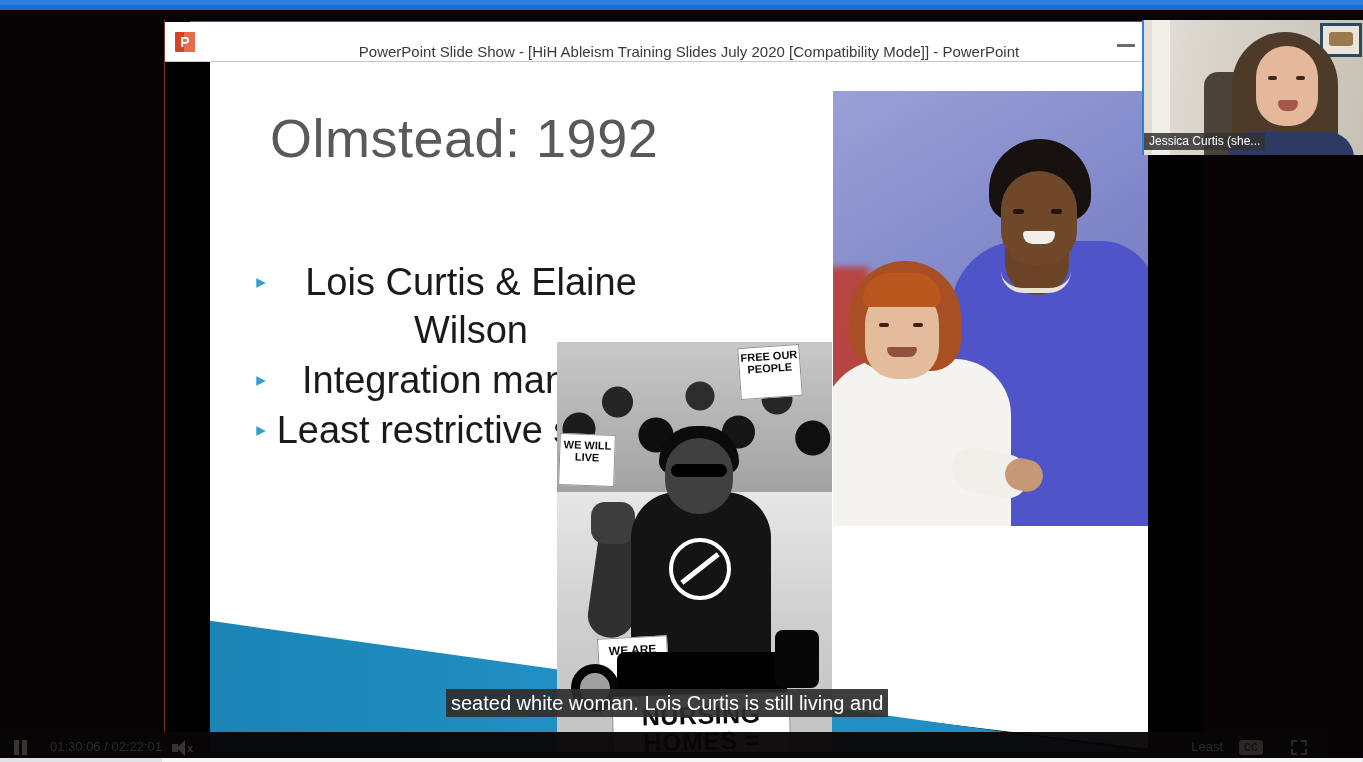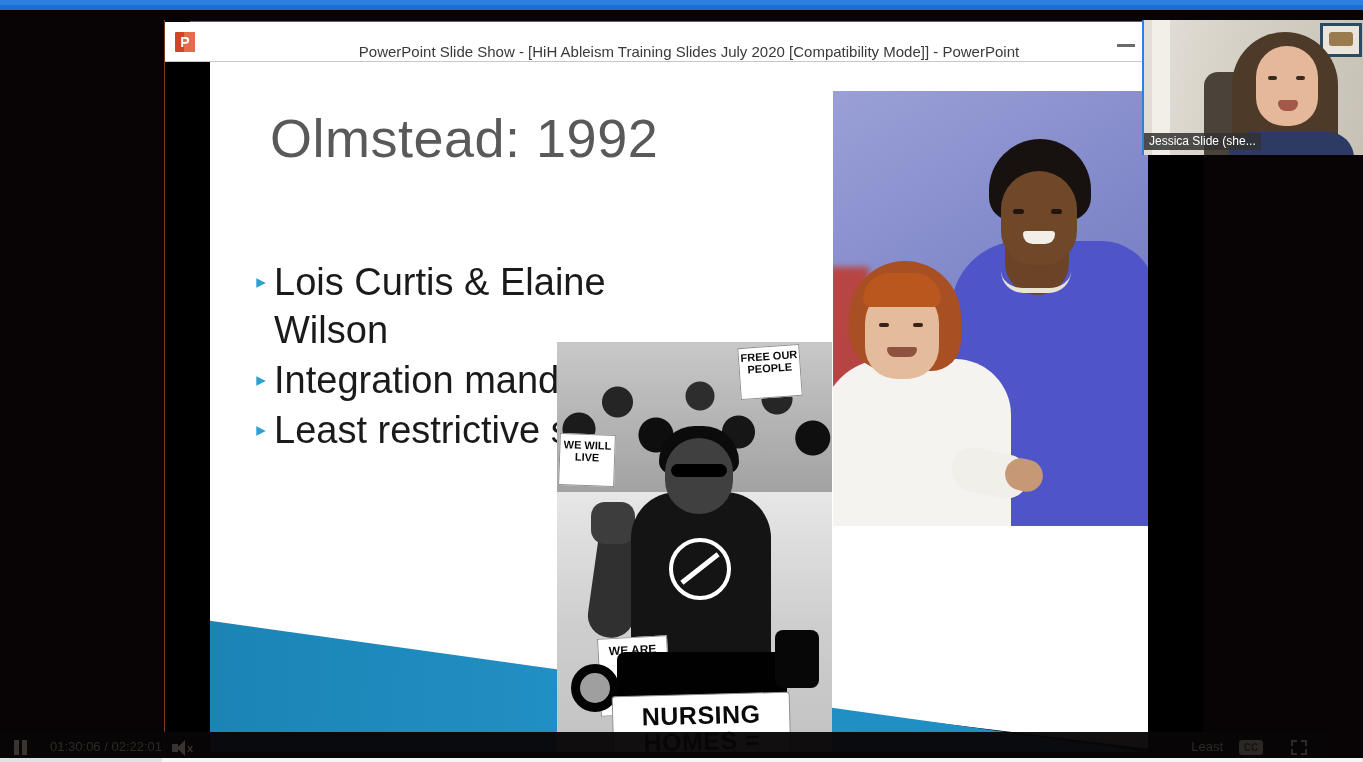--- a/index.html
+++ b/index.html
@@ -158,20 +158,21 @@
     font-size: 19px;
     line-height: 1;
     text-align: center;
   }
   .bullet-text {
     flex: 1 1 auto;
     font-size: 38px;
     line-height: 48px;
     color: #1a1a1a;
     font-family: "Liberation Sans", sans-serif;
+    text-align: center;
   }
 
   
   .photo-portrait {
     position: absolute; left: 623px; top: 29px;
     width: 325px; height: 435px;
     overflow: hidden;
     background: linear-gradient(160deg,#8d92cc 0%, #7c82c4 45%, #6a72b8 100%);
   }
   .pp-wall {
@@ -712,33 +713,34 @@
         <div class="pr-tshirt-logo"></div>
         <div class="pr-sign pr-sign-ind">WE ARE INDIV</div>
         <div class="pr-chair"></div>
         <div class="pr-joystick"></div>
         <div class="pr-wheel"></div>
         <div class="pr-sign pr-sign-main">NURSING HOMES = JAIL</div>
       </div>
 
     </div>
 
+    <div class="caption">seated white woman. Lois Curtis is still living and</div>
 
     <div class="video-tile">
       <div class="vt-wall"></div>
       <div class="vt-doorframe"></div>
       <div class="vt-picture"></div>
       <div class="vt-chair"></div>
       <div class="vt-hair"></div>
       <div class="vt-face"></div>
       <div class="vt-eyeL"></div>
       <div class="vt-eyeR"></div>
       <div class="vt-mouth"></div>
       <div class="vt-shoulder"></div>
-      <div class="vt-name">Jessica Slide (she...</div>
+      <div class="vt-name">Jessica Curtis (she...</div>
     </div>
 
     <div class="controls">
       <div class="ctl-play">
         <span></span>
           <span></span>
       </div>
       <div class="ctl-time">01:30:06 / 02:22:01</div>
       <div class="ctl-mute">
         <div class="spk"></div>

